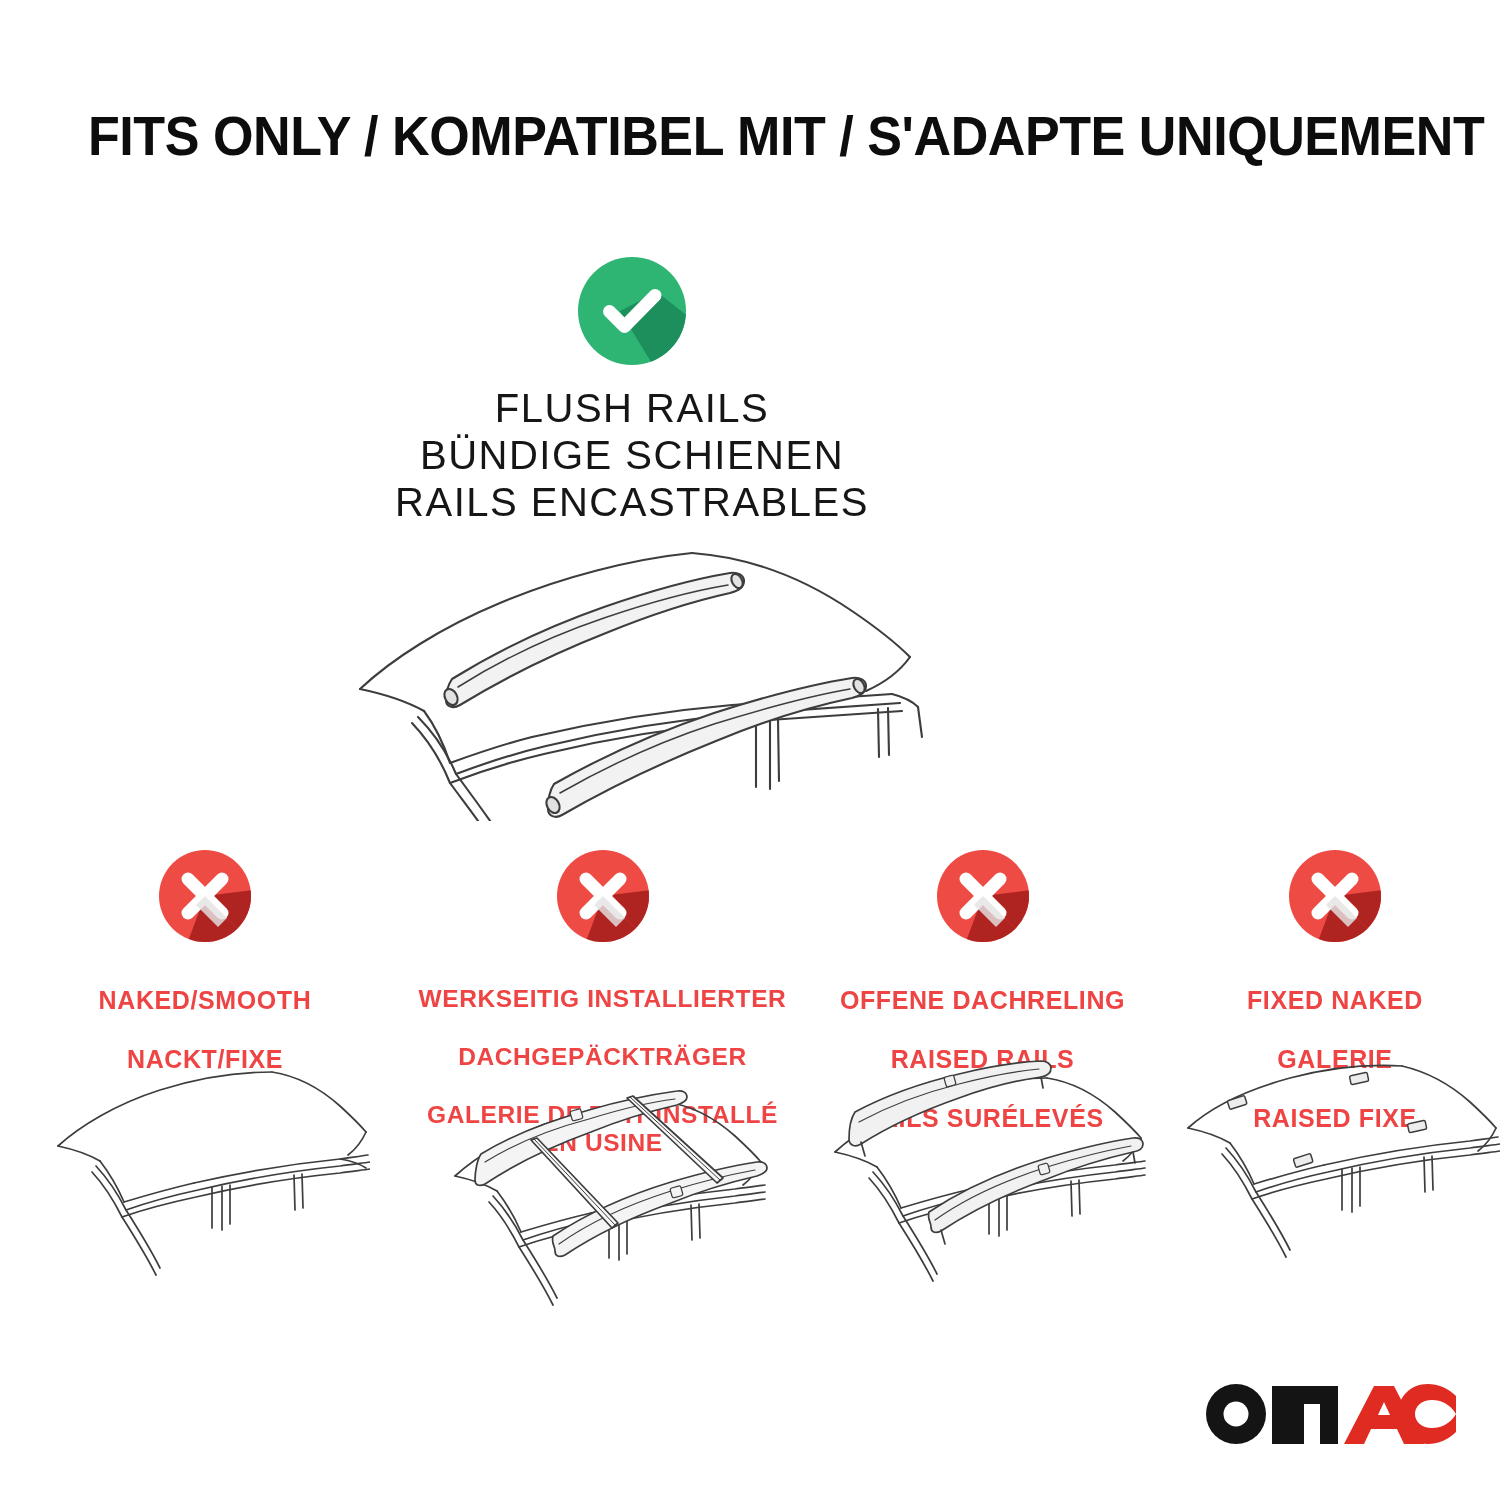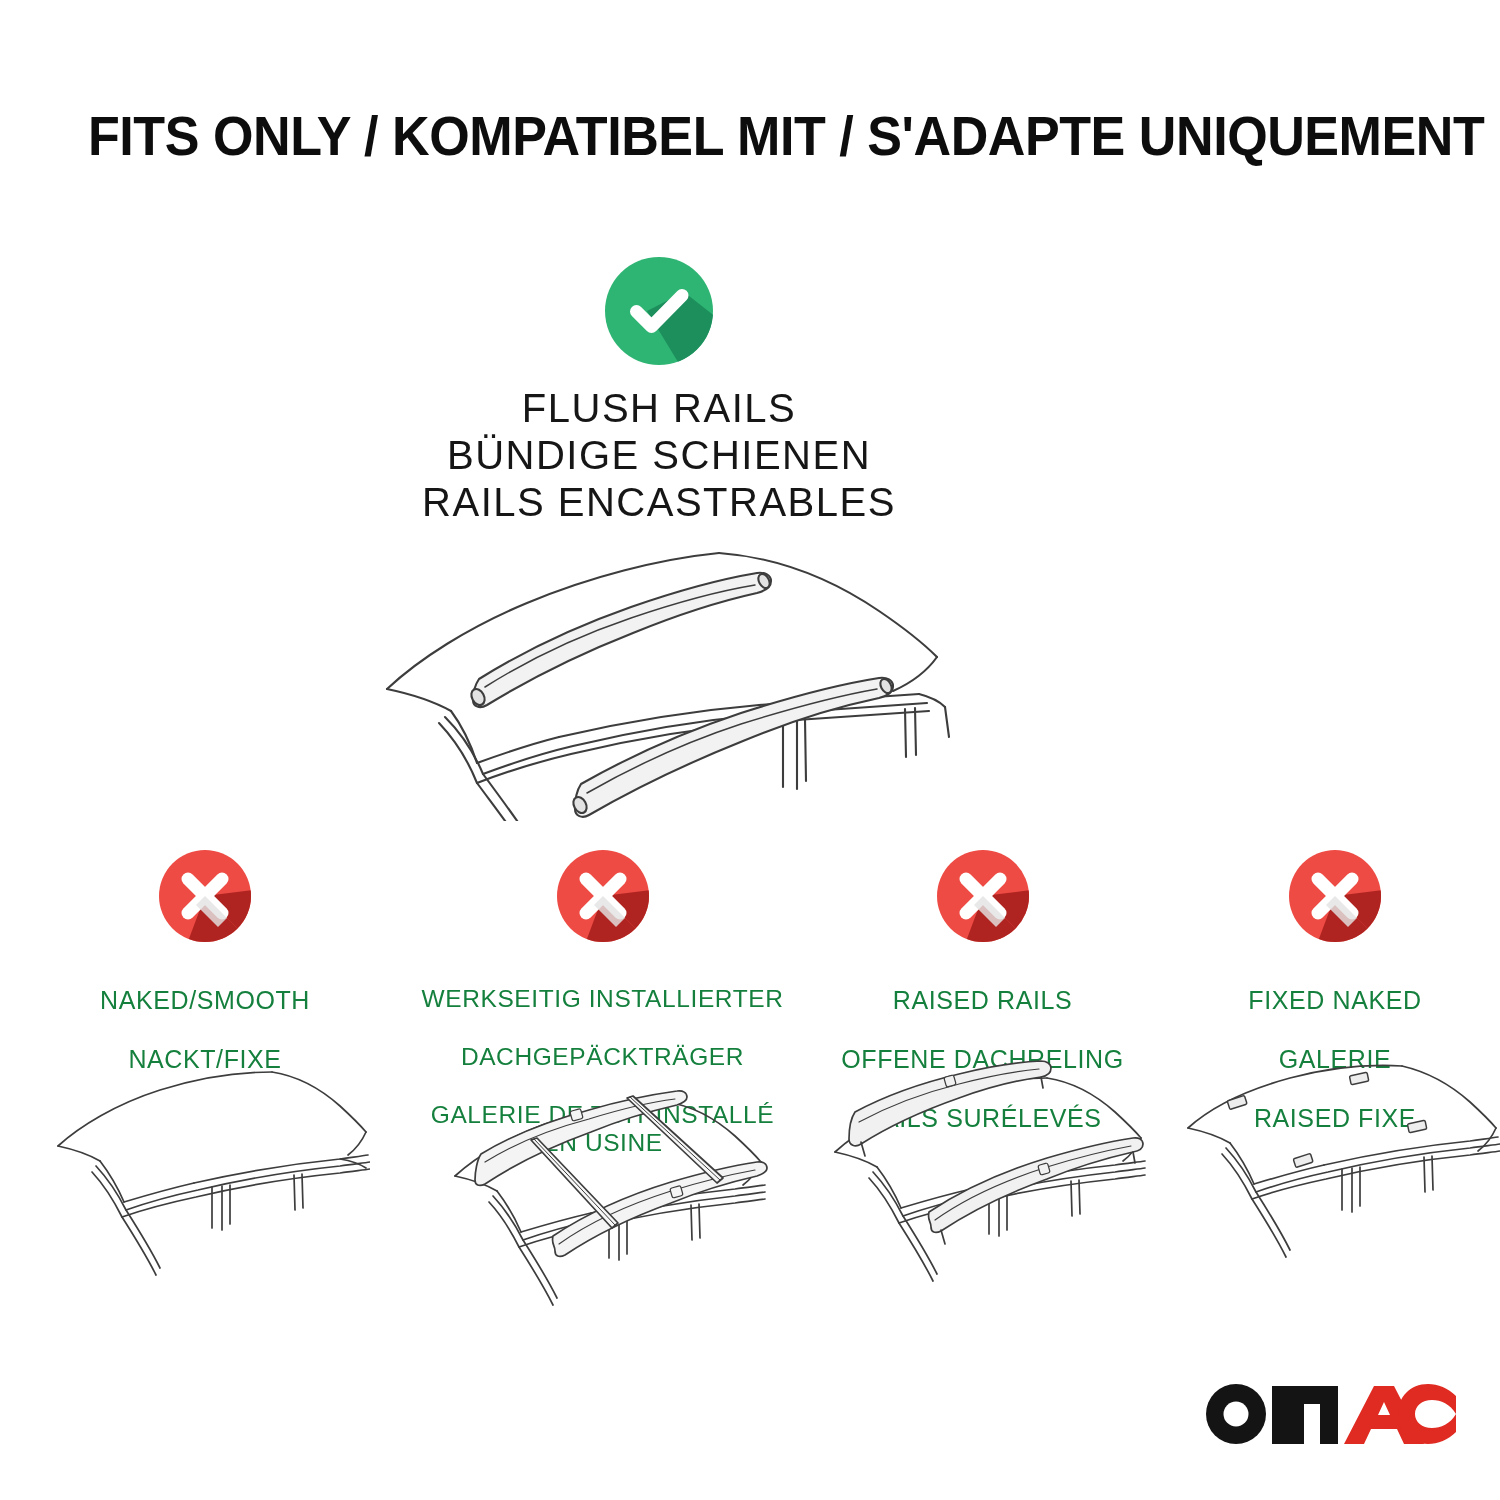--- a/index.html
+++ b/index.html
@@ -22,21 +22,21 @@
     font-weight:bold;
     letter-spacing:-0.5px;
     line-height:1.0;
     color:#0d0d0d;
     transform:scaleX(0.93);
     transform-origin:left center;
     white-space:nowrap;
   }
 
   
-  .hero{position:absolute;left:0;top:255px;width:1264px;margin-left:27px;}
+  .hero{position:absolute;left:0;top:255px;width:1264px;}
   .hero-icon{
     position:relative;
     width:112px;height:112px;
     margin:0 auto;
   }
   .hero-text{
     text-align:center;
     margin-top:18px;
     font-size:40px;
     line-height:1.17;
@@ -69,22 +69,22 @@
     margin:0 auto;
     position:relative;
     display:block;
   }
   .col-label{
     text-align:center;
     margin-top:12px;
     font-size:25px;
     line-height:1.18;
     letter-spacing:0.6px;
-    font-weight:400;
-    color:#15803d;
+    font-weight:700;
+    color:#ef4444;
     white-space:pre-line;
   }
   .col-2 .col-label{font-size:24.5px;}
   .col-art{
     display:block;
     margin:0 auto;
   }
   .art-wrap{position:absolute;top:212px;left:0;width:100%;}
 
   
@@ -330,22 +330,22 @@
           <g stroke="#ffffff" stroke-width="13" stroke-linecap="round">
             <line x1="31" y1="31" x2="65" y2="65"></line>
             <line x1="65" y1="31" x2="31" y2="65"></line>
           </g>
           <g clip-path="url(#xc3)" opacity="0.82">
             <path d="M48 48 L70 70 L61 79 L39 57 Z" fill="#e3e3e3"></path>
           </g>
         </svg>
       </div>
       <div class="col-label">
+        <div>OFFENE DACHRELING</div>
         <div>RAISED RAILS</div>
-        <div>OFFENE DACHRELING</div>
         <div>RAILS SURÉLEVÉS</div>
       </div>
       <div class="art-wrap">
         <svg class="col-art" width="340" height="230" viewBox="0 0 340 230">
           <g fill="none" stroke="#3d3d3d" stroke-width="1.7" stroke-linecap="round" stroke-linejoin="round">
             <path d="M22 92 C44 72 80 50 124 36 C162 24 200 18 234 18"></path>
             <path d="M234 18 C260 22 284 36 302 52 C314 63 322 71 328 78"></path>
             <path d="M22 92 C36 95 52 100 64 107"></path>
             <path d="M64 107 C74 120 82 134 88 148"></path>
             <path d="M88 148 C108 142 132 135 158 129"></path>

